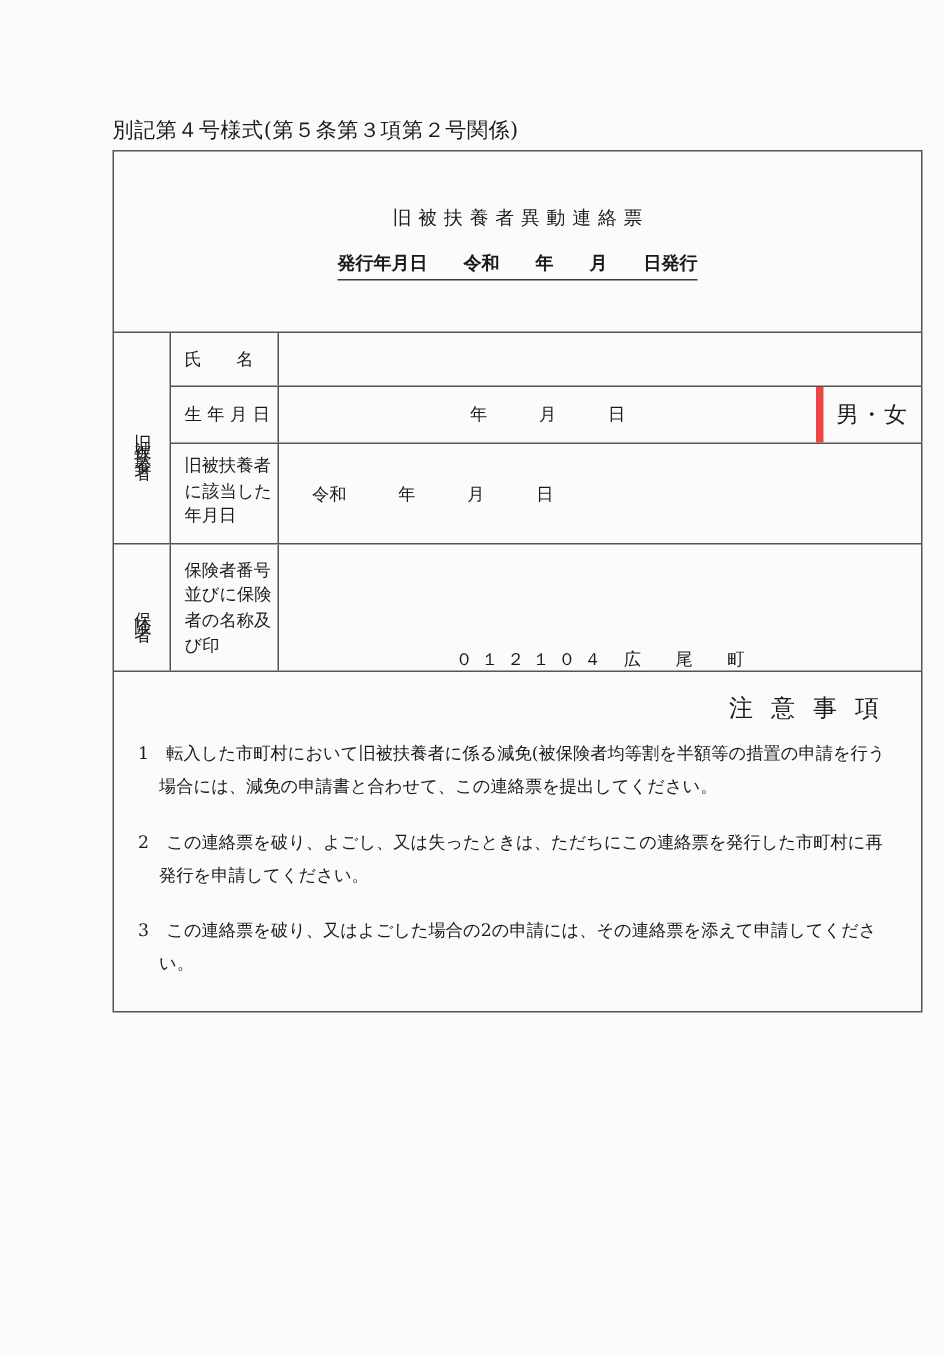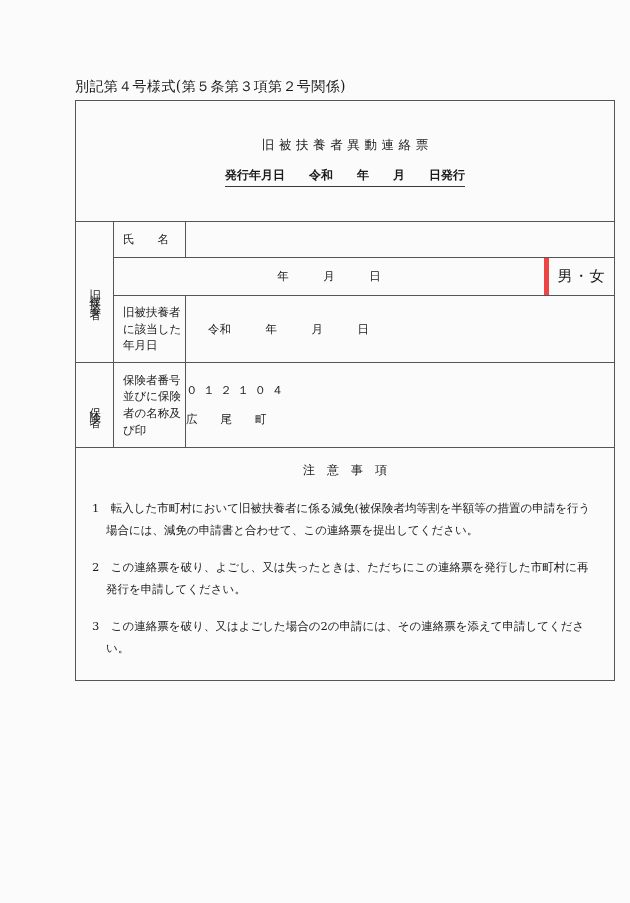--- a/index.html
+++ b/index.html
@@ -113,21 +113,21 @@
     font-size: 11.5px;
     line-height: 1.45;
   }
   .sublabel.wide-sp { letter-spacing: 0px; }
   .sub-rows { display: flex; flex-direction: column; flex: 1 1 auto; }
   .sub-row {
     display: flex;
     box-sizing: border-box;
     border-bottom: 1px solid #555;
   }
-  .sub-row.last { border-bottom: none; }
+  .sub-row.last { border-bottom: none; font-family: Liberation Mono, monospace; }
 
   .field {
     flex: 1 1 auto;
     box-sizing: border-box;
     display: flex;
     align-items: center;
     font-size: 11.5px;
     white-space: pre;
   }
   .field.center { justify-content: center; }
@@ -142,40 +142,40 @@
     align-items: center;
     justify-content: center;
     font-size: 15px;
     letter-spacing: 1px;
   }
 
   .insurer-field {
     flex: 1 1 auto;
     box-sizing: border-box;
     display: flex;
-    flex-direction: column;
-    align-items: flex-start;
+    flex-direction: row;
+    align-items: flex-end;
     justify-content: center;
     font-size: 11.5px;
     white-space: pre;
     gap: 14px;
   }
   .insurer-no { letter-spacing: 1px; }
 
   
   .notes {
     box-sizing: border-box;
     padding: 14px 16px 18px 16px;
   }
   .notes-title {
-    text-align: center;
-    font-size: 12px;
+    text-align: right;
+    font-size: 16px;
     letter-spacing: 12px;
     text-indent: 12px;
-    margin-bottom: 18px;
+    margin-bottom: 8px;
   }
   .note {
     font-size: 11.5px;
     line-height: 1.95;
     margin-bottom: 14px;
     padding-left: 14px;
     text-indent: -14px;
     white-space: pre-wrap;
   }
   .note.last { margin-bottom: 2px; }
@@ -201,20 +201,21 @@
         <span class="vtext">旧被扶養者</span>
       </div>
       <div class="sub-rows">
 
         <div class="sub-row" style="height:36px">
           <div class="sublabel">氏　　名</div>
           <div class="field pad"></div>
         </div>
 
         <div class="sub-row" style="height:38px">
+          <div class="sublabel">生 年 月 日</div>
           <div class="field center">年　　　月　　　日</div>
           <div class="sex-cell">男・女</div>
         </div>
 
         <div class="sub-row last" style="height:66px">
           <div class="sublabel wide-sp">旧被扶養者に該当した年月日</div>
           <div class="field pad">令和　　　年　　　月　　　日</div>
         </div>
 
       </div>

